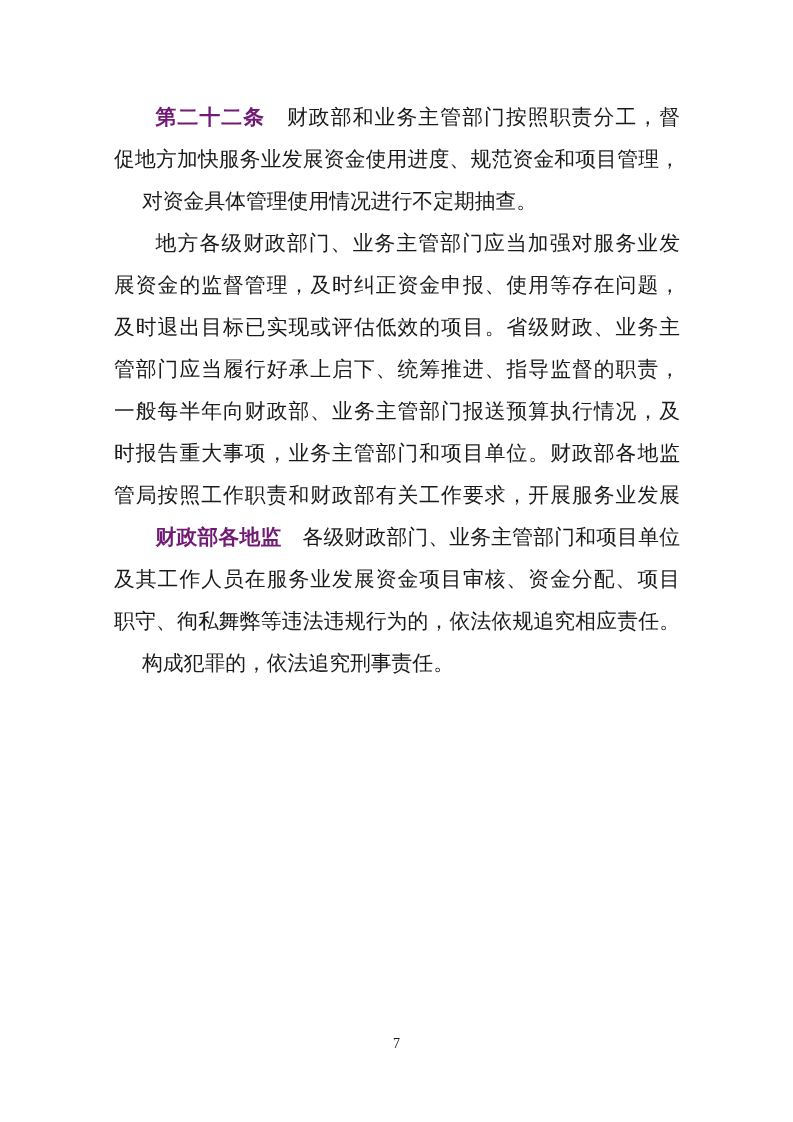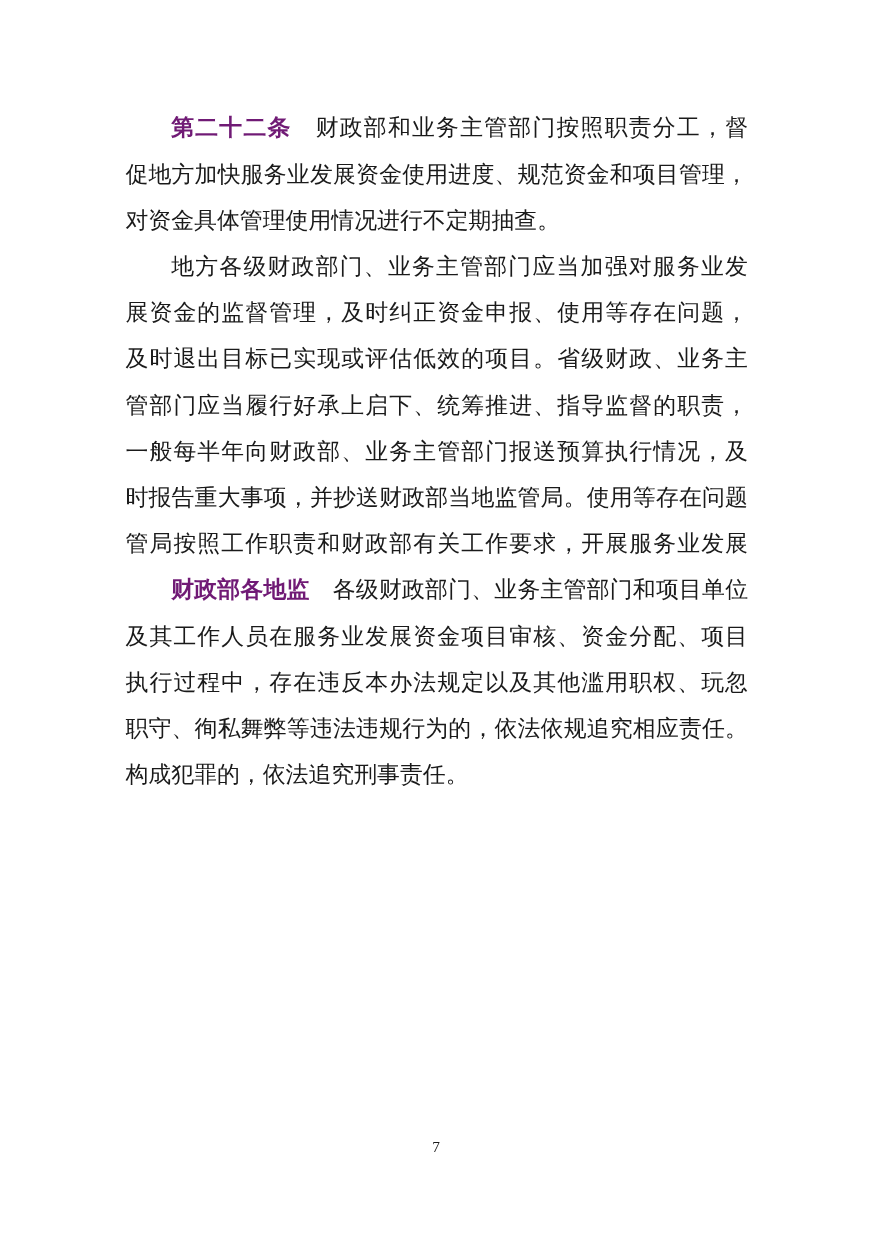--- a/index.html
+++ b/index.html
@@ -32,20 +32,21 @@
     height: 42px;
     text-align: justify;
     text-align-last: justify;
     -moz-text-align-last: justify;
     text-justify: inter-character;
     white-space: normal;
     overflow: hidden;
   }
   .line.end {
     text-align-last: left;
+    margin-left: 28px;
     -moz-text-align-last: left;
   }
   .line.indent {
     text-indent: 41.6px;
   }
   .art-head {
     font-weight: 700;
     color: #701a75;
   }
   .footer {
@@ -71,27 +72,26 @@
         <div class="line indent"><span class="art-head">第二十二条</span>　财政部和业务主管部门按照职责分工，督</div>
         <div class="line">促地方加快服务业发展资金使用进度、规范资金和项目管理，</div>
         <div class="line end">对资金具体管理使用情况进行不定期抽查。</div>
       </div>
       <div class="para">
         <div class="line indent">地方各级财政部门、业务主管部门应当加强对服务业发</div>
         <div class="line">展资金的监督管理，及时纠正资金申报、使用等存在问题，</div>
         <div class="line">及时退出目标已实现或评估低效的项目。省级财政、业务主</div>
         <div class="line">管部门应当履行好承上启下、统筹推进、指导监督的职责，</div>
         <div class="line">一般每半年向财政部、业务主管部门报送预算执行情况，及</div>
-        <div class="line">时报告重大事项，并抄送财政部当地监管局。使用等存在问题</div>
+        <div class="line">时报告重大事项，业务主管部门和项目单位。财政部各地监</div>
         <div class="line">管局按照工作职责和财政部有关工作要求，开展服务业发展</div>
       </div>
       <div class="para">
         <div class="line indent"><span class="art-head">财政部各地监</span>　各级财政部门、业务主管部门和项目单位</div>
         <div class="line">及其工作人员在服务业发展资金项目审核、资金分配、项目</div>
-        <div class="line">执行过程中，存在违反本办法规定以及其他滥用职权、玩忽</div>
         <div class="line">职守、徇私舞弊等违法违规行为的，依法依规追究相应责任。</div>
         <div class="line end">构成犯罪的，依法追究刑事责任。</div>
       </div>
     </div>
   <div class="footer">
     <span class="page-num">7</span>
   </div>
 </div>
 
 </body></html>

